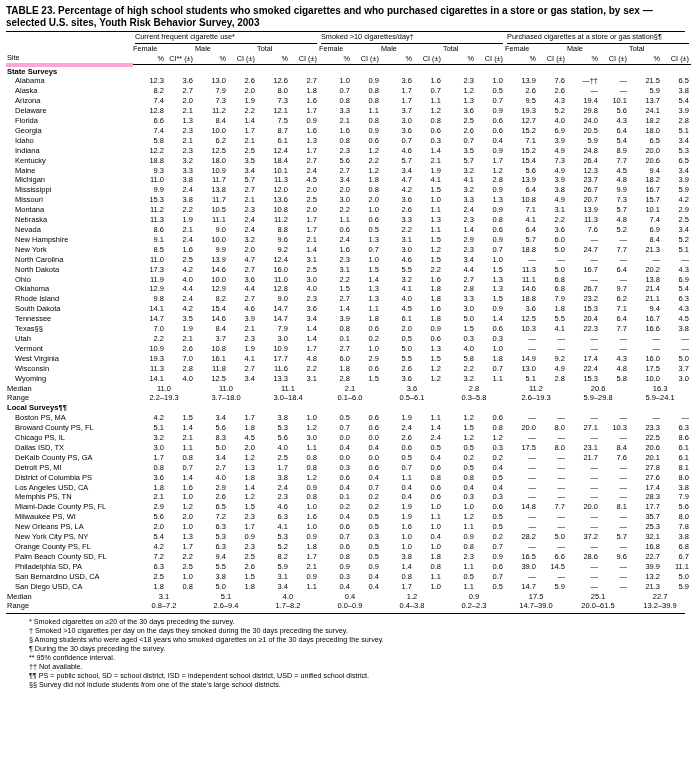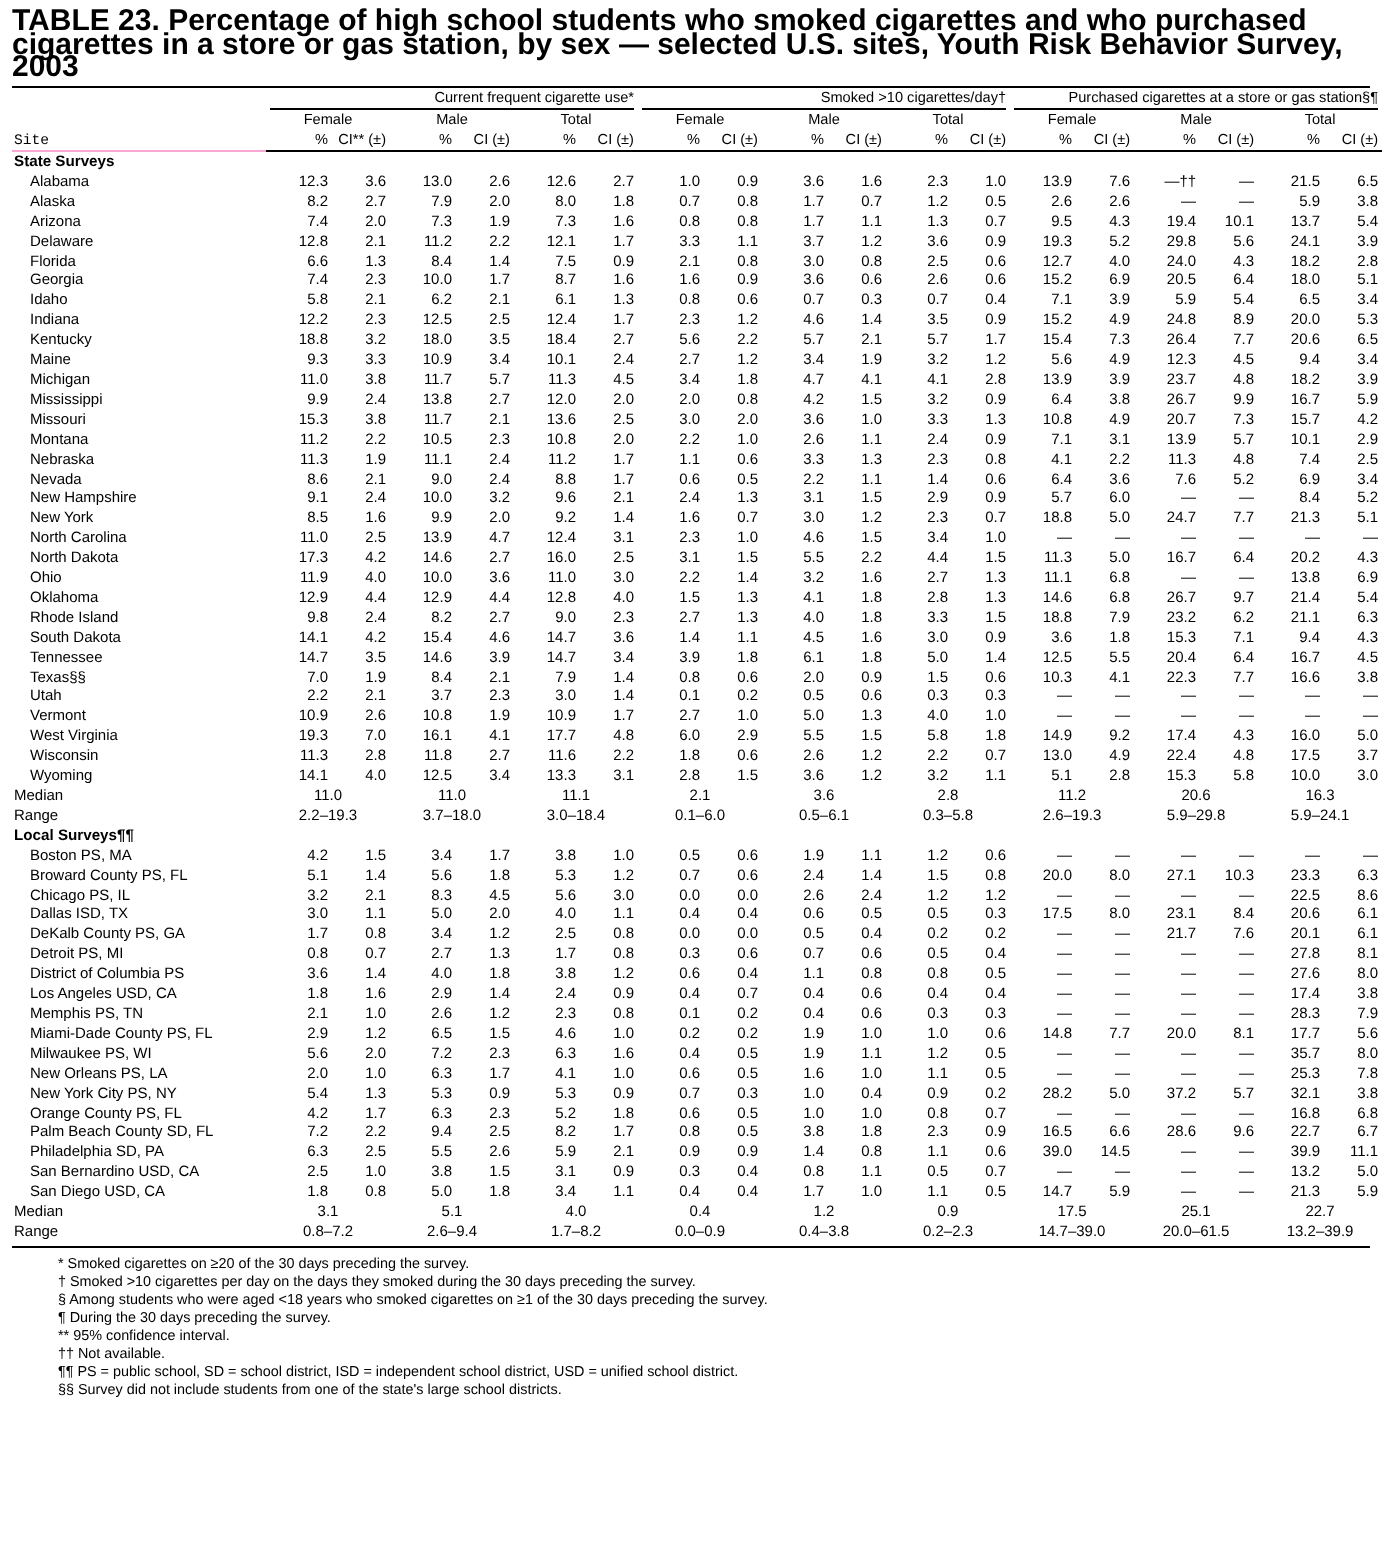--- a/index.html
+++ b/index.html
@@ -1,24 +1,24 @@
 <!DOCTYPE html>
 <html><head>
 <meta charset="utf-8">
 <style>
   html,body{margin:0;padding:0;background:#fff;color:#000;}
   body{width:691px;height:780px;overflow:hidden;font-family:"Liberation Sans",sans-serif;}
   .page{padding:5px 6px 0 6px;}
-  .title{font-weight:bold;font-size:15px;line-height:11.5px;border-bottom:1.2px solid #000;padding-bottom:3px;}
+  .title{font-weight:bold;font-size:10px;line-height:11.5px;border-bottom:1.2px solid #000;padding-bottom:3px;}
   table{border-collapse:collapse;table-layout:fixed;width:679px;margin-top:1px;}
   thead th{font-weight:normal;font-size:7.3px;line-height:8.5px;vertical-align:bottom;padding:0;white-space:nowrap;}
-  th.group-h div{border-bottom:1px solid #000;margin:0 2px;padding-bottom:1px;text-align:right;white-space:normal;}
-  th.sub-h{text-align:center;padding:1px 0;}
+  th.group-h div{border-bottom:1px solid #000;margin:0 2px;padding-bottom:1px;text-align:left;white-space:normal;}
+  th.sub-h{text-align:left;padding:1px 0;}
   th.unit-h{text-align:right;padding:0 2px 1px 0;border-bottom:1px solid #000;}
-  th.site-th{text-align:left;border-bottom:1px solid #f9a8d4;padding-left:1px;font-family:Liberation Mono, monospace;}
+  th.site-th{text-align:left;border-bottom:4px solid #f9a8d4;padding-left:1px;}
   tbody td{font-size:7.5px;line-height:9.9px;padding:0 2px 0 0;white-space:nowrap;overflow:hidden;}
   td.site{text-align:left;padding-left:9px;}
   td.sec{font-weight:bold;padding-left:1px;font-size:7.6px;}
   td.pct,td.ci{text-align:right;}
   td.aggv{text-align:center;padding:0;}
   tr.agg td.site{padding-left:1px;}
   .foot{border-top:1.2px solid #000;margin-top:2px;padding:3px 0 0 1px;font-size:7.2px;line-height:9px;}
   .foot div{white-space:nowrap;overflow:hidden;margin-left:22px;}
 </style>
 </head>

